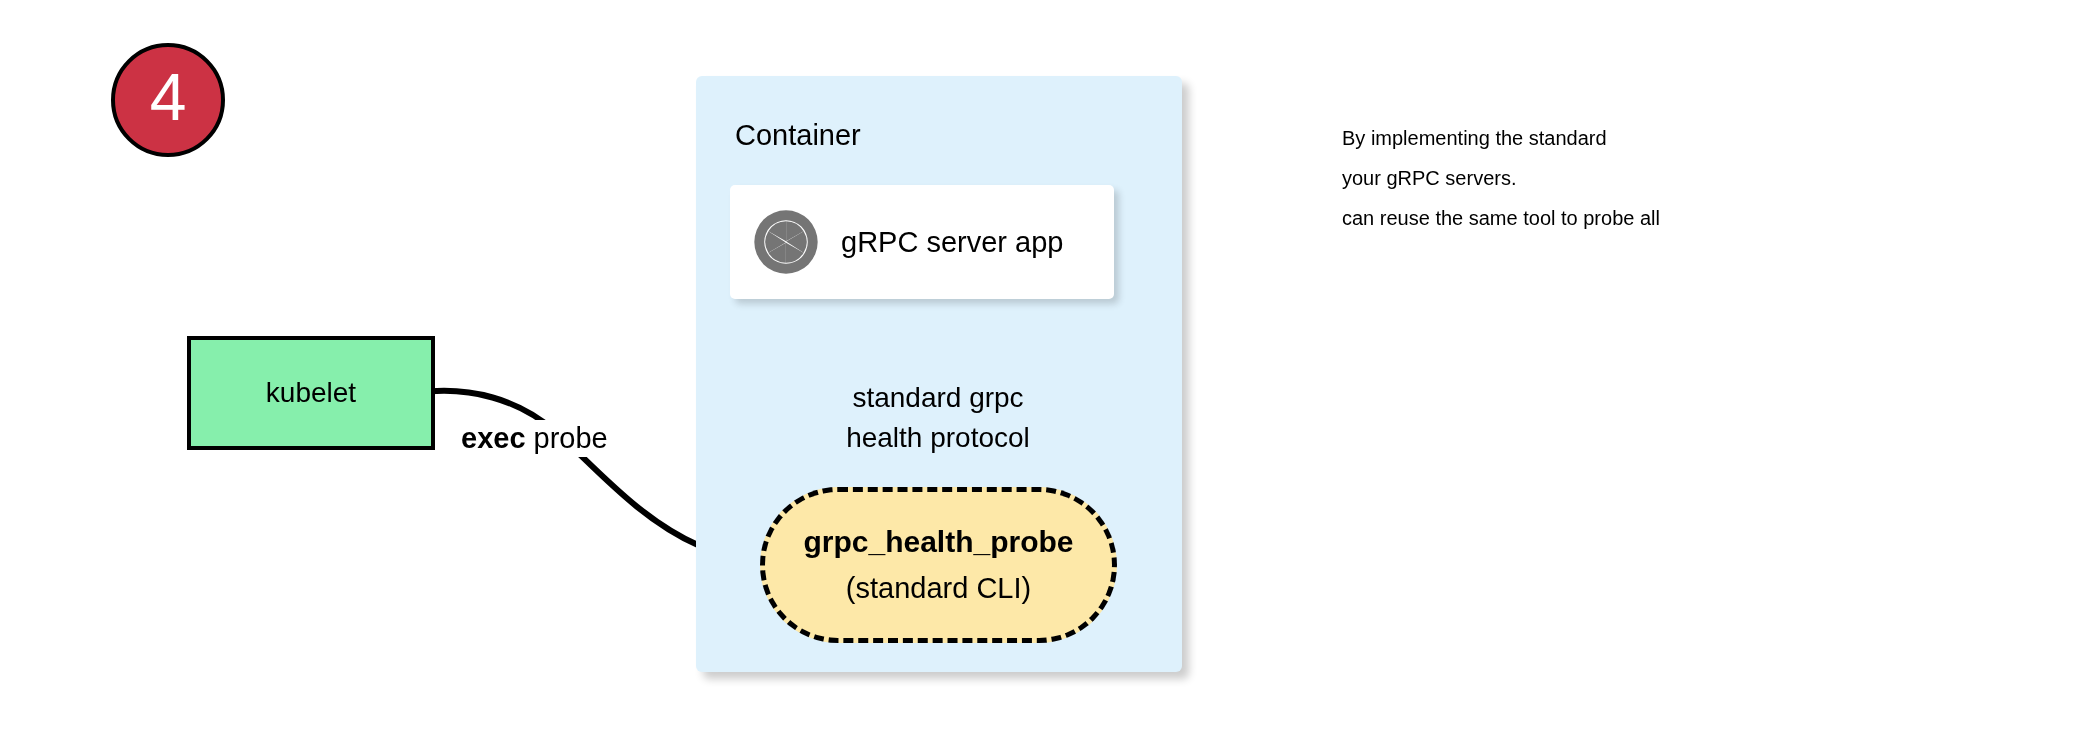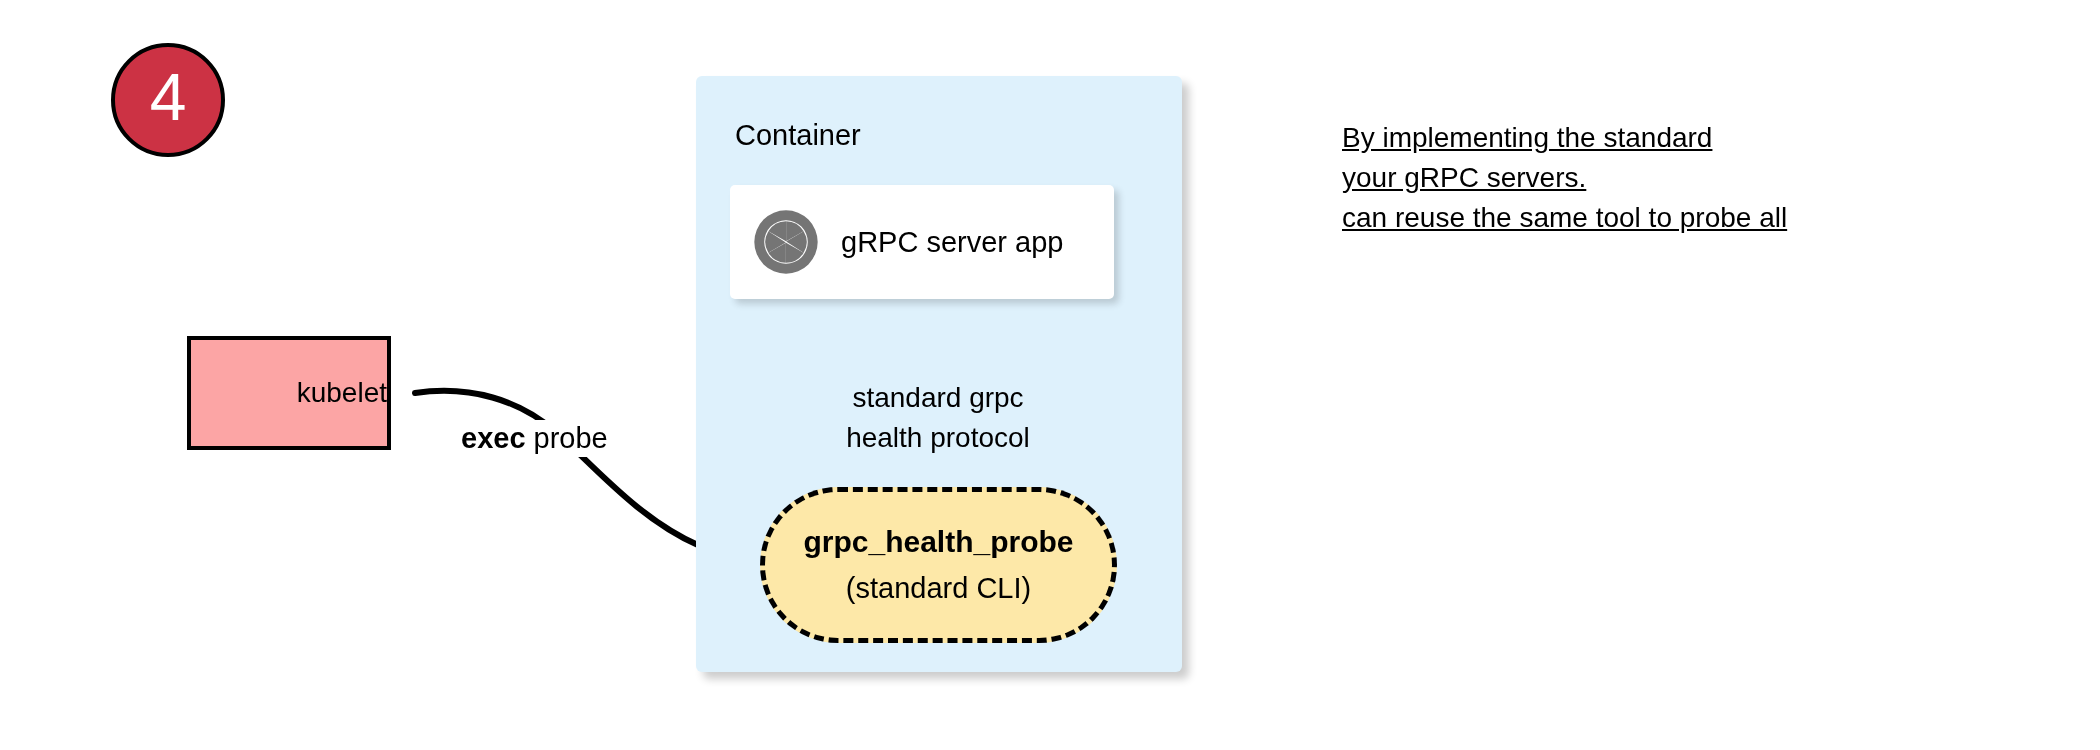--- a/index.html
+++ b/index.html
@@ -45,28 +45,28 @@
   }
   .step-badge-num {
     transform: translateY(-3px);
   }
 
   
   .kubelet-box {
     position: absolute;
     left: 187px;
     top: 336px;
-    width: 204px;
+    width: 248px;
     height: 114px;
-    background: #fca5a5;
+    background: #86efac;
     border: 4px solid #000000;
     box-sizing: border-box;
     display: flex;
     align-items: center;
-    justify-content: flex-end;
+    justify-content: center;
     font-size: 28px;
   }
 
   
   .exec-probe-label {
     position: absolute;
     left: 455px;
     top: 420px;
     font-size: 29px;
     white-space: nowrap;
@@ -158,23 +158,22 @@
     line-height: 40px;
     margin-top: 6px;
   }
 
   
   .caption {
     position: absolute;
     left: 1342px;
     top: 118px;
     width: 600px;
-    font-size: 28px;
-    line-height: 40px;
-    text-decoration: underline;
+    font-size: 20px;
+    line-height: 40px;
   }
   .caption-line { display: block; white-space: nowrap; }
 </style>
 </head>
 <body>
 
 <svg id="canvas" viewBox="0 0 2100 750" xmlns="http://www.w3.org/2000/svg">
   <defs>
     <marker id="arrowFilled" viewBox="0 0 10 10" refX="9.2" refY="5" markerWidth="5.2" markerHeight="5.2" orient="auto-start-reverse">
       <path d="M 0 0.4 L 10 5 L 0 9.6 z" fill="#000000"></path>

